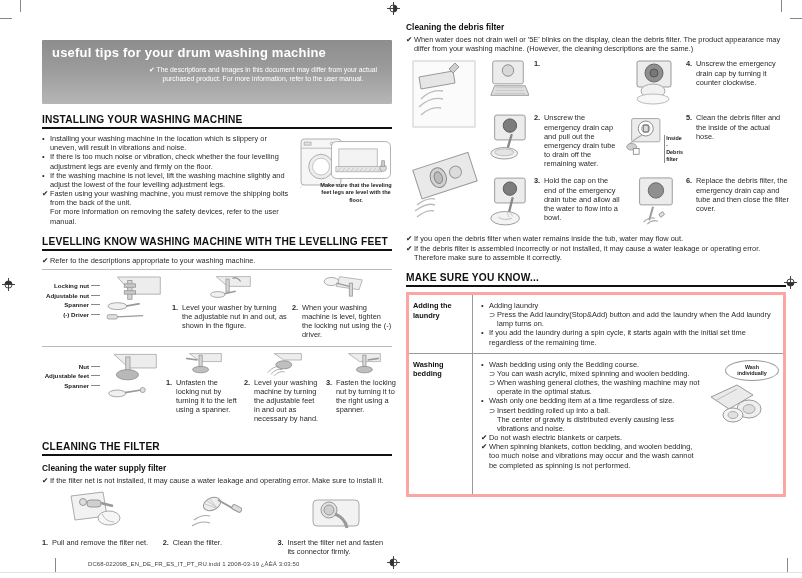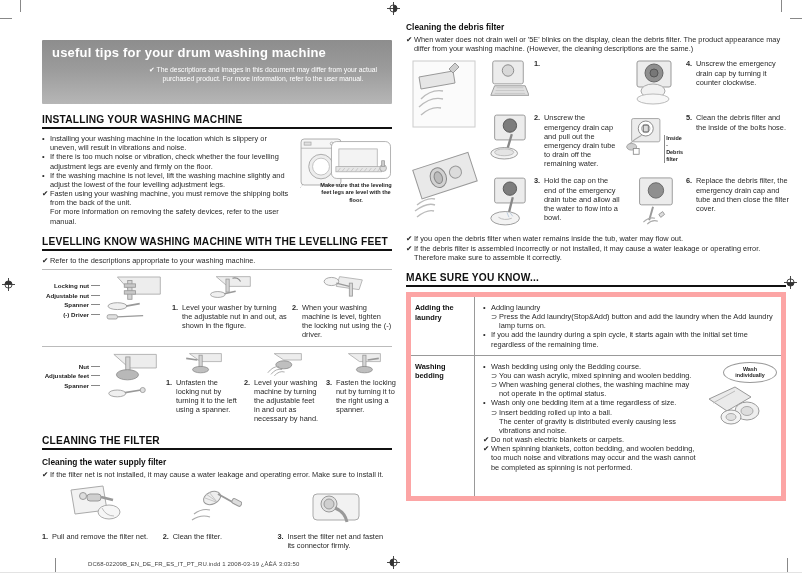--- a/index.html
+++ b/index.html
@@ -63,21 +63,21 @@
   
   .debris-grid { display:grid; grid-template-columns:76px 46px 88px 58px 104px;
                  column-gap:3px; row-gap:8px; margin-top:6px; }
   .bigcol { grid-row:1 / span 3; display:flex; flex-direction:column; gap:8px; align-items:center; }
   .dfig { display:flex; justify-content:center; align-items:flex-start; gap:1px; }
   .dfig .inlabel { white-space:pre-line; font-size:5.4px; font-weight:bold; line-height:1.3;
                    color:#222; border-left:1px solid #888; padding-left:1px; margin-top:22px; }
   .debris-notes { margin-top:6px; }
 
   
-  .know-table { border:5px solid #fca5a5; margin-top:4px; }
+  .know-table { border:3px solid #fca5a5; margin-top:4px; }
   .know-row { display:flex; }
   .know-row + .know-row { border-top:1px solid #999; }
   .know-head { flex:0 0 64px; border-right:1px solid #999; font-size:7.4px; font-weight:bold;
                padding:6px 4px; line-height:1.3; color:#111; }
   .know-body { flex:1; padding:6px 6px 6px 8px; position:relative; }
   .know-body.with-img { padding-right:80px; min-height:140px; }
   .bedding-fig { position:absolute; right:4px; top:6px; width:72px; text-align:center; }
   .bubble { display:inline-block; font-size:5.4px; font-weight:bold; color:#222; border:1px solid #999;
             border-radius:50%; padding:3px 4px; background:#fff; line-height:1.2; margin-left:18px; }
 
@@ -297,21 +297,21 @@
               <path d="M46 8 L32 10" stroke="#999" stroke-width="2"></path>
             </svg>
           </div>
         <div class="step">
           <span class="num">3.</span>
           <span class="tx">Fasten the locking nut by turning it to the right using a spanner.</span>
         </div>
       </div>
     </div>
 
-    <div class="h-major" style="margin-top:6px">CLEANING THE FILTER</div>
+    <div class="h-major" style="margin-top:12px">CLEANING THE FILTER</div>
     <div class="h-minor">Cleaning the water supply filter</div>
     <div class="ln">
       <span class="mk">✔</span>
       <span class="tx">If the filter net is not installed, it may cause a water leakage and operating error. Make sure to install it.</span>
     </div>
 
     <div class="wf-row">
       <div class="wf-item wf-1">
         <div class="fig">
             <svg width="56" height="44" viewBox="0 0 56 44">
@@ -434,21 +434,21 @@
             <path d="M4 34 q8 -8 16 -12" fill="none" stroke="#aaa" stroke-width="1.4"></path>
             <ellipse cx="8" cy="36" rx="6" ry="4" fill="#cfcfcf" stroke="#999"></ellipse>
             <rect x="10" y="38" width="7" height="7" fill="#fff" stroke="#888"></rect>
           </svg>
         <div class="inlabel">Inside
 · Debris
 filter</div>
       </div>
       <div class="step">
         <span class="num">5.</span>
-        <span class="tx">Clean the debris filter and the inside of the bolts hose.</span>
+        <span class="tx">Clean the debris filter and the inside of the actual hose.</span>
       </div>
 
       <div class="dfig">
           <svg width="42" height="52" viewBox="0 0 44 54">
             <rect x="8" y="2" width="32" height="26" rx="2" fill="#ececec" stroke="#999"></rect>
             <circle cx="24" cy="13" r="7" fill="#7d7d7d" stroke="#555"></circle>
             <path d="M27 22 L22 42" stroke="#888" stroke-width="2.4"></path>
             <ellipse cx="19" cy="44" rx="15" ry="7" fill="#f3f3f3" stroke="#999"></ellipse>
             <path d="M12 43 q6 4 14 1" fill="none" stroke="#bbb"></path>
             <path d="M24 38 l3 4 M21 38 l2 5" stroke="#bcd" stroke-width="1"></path>

